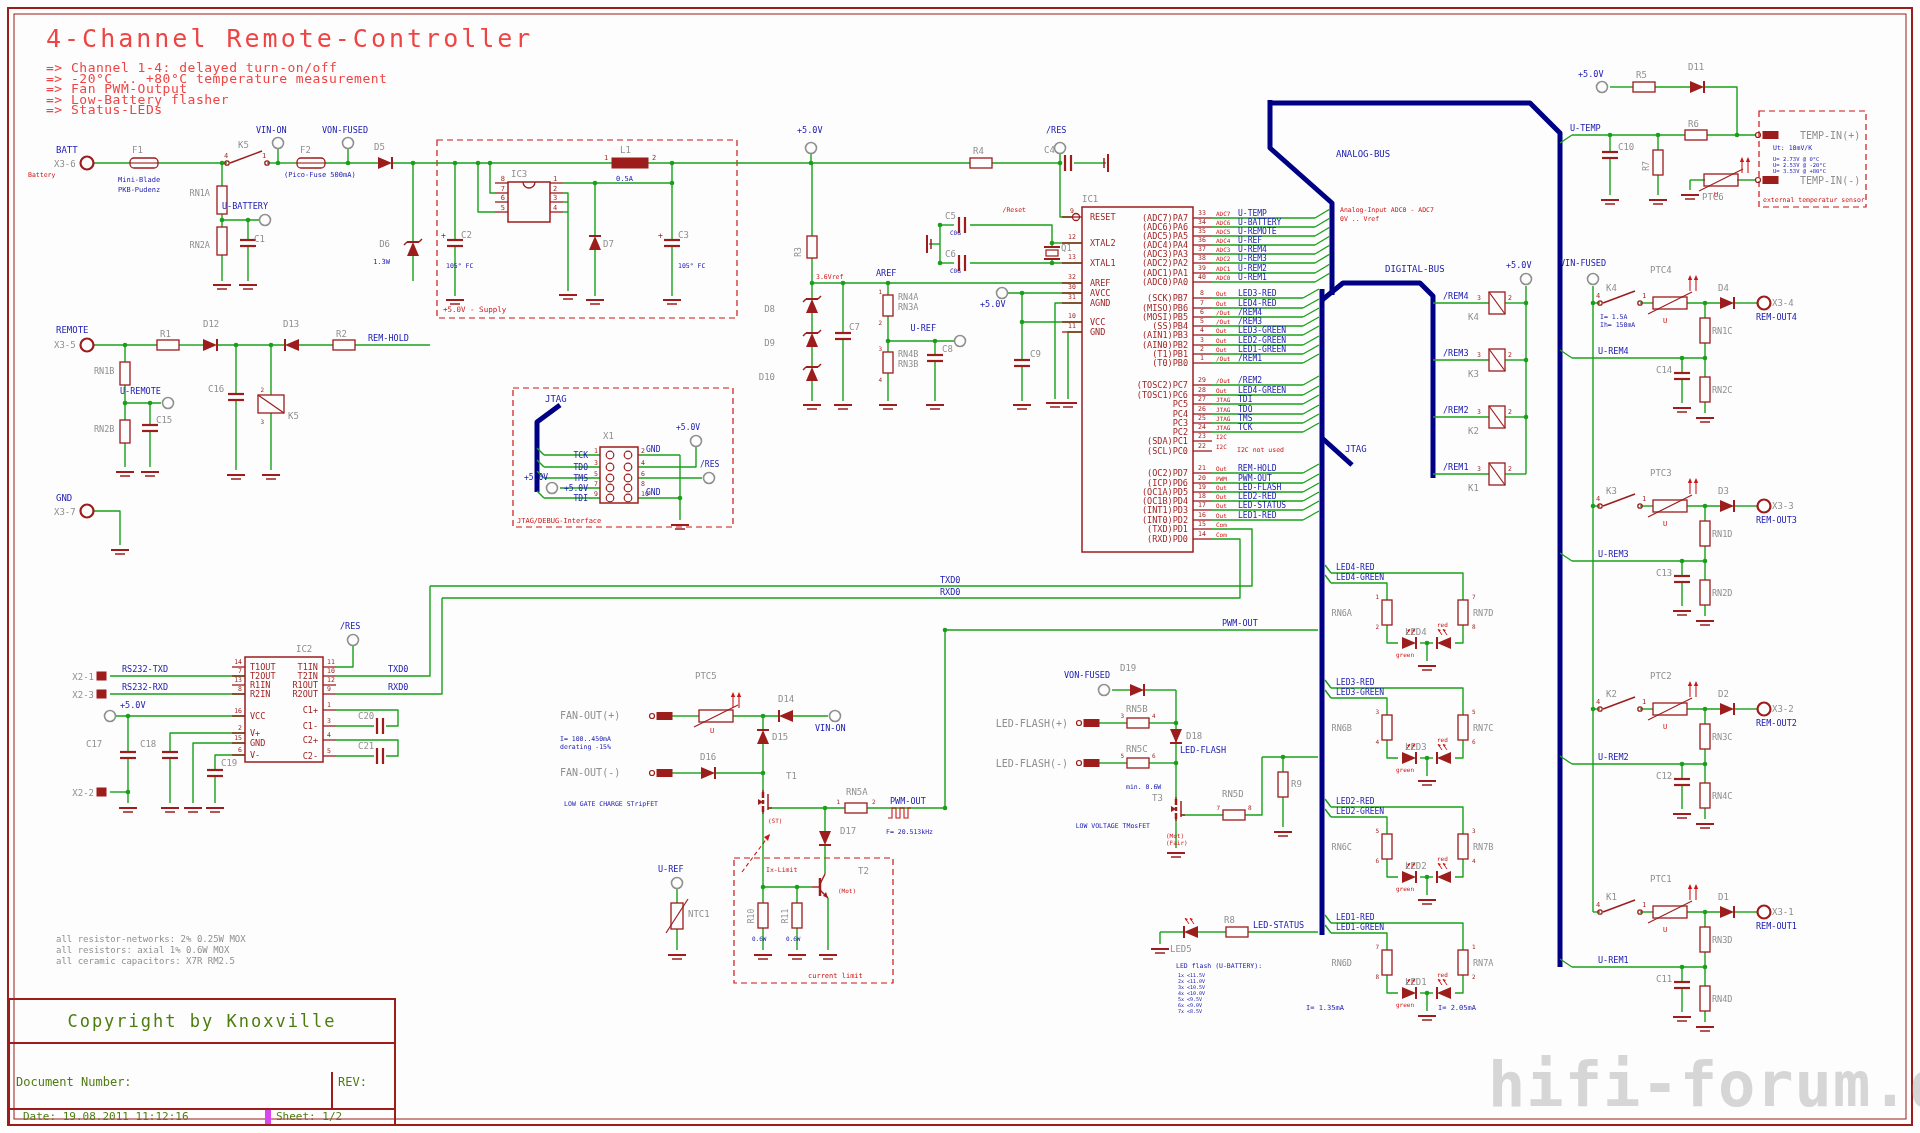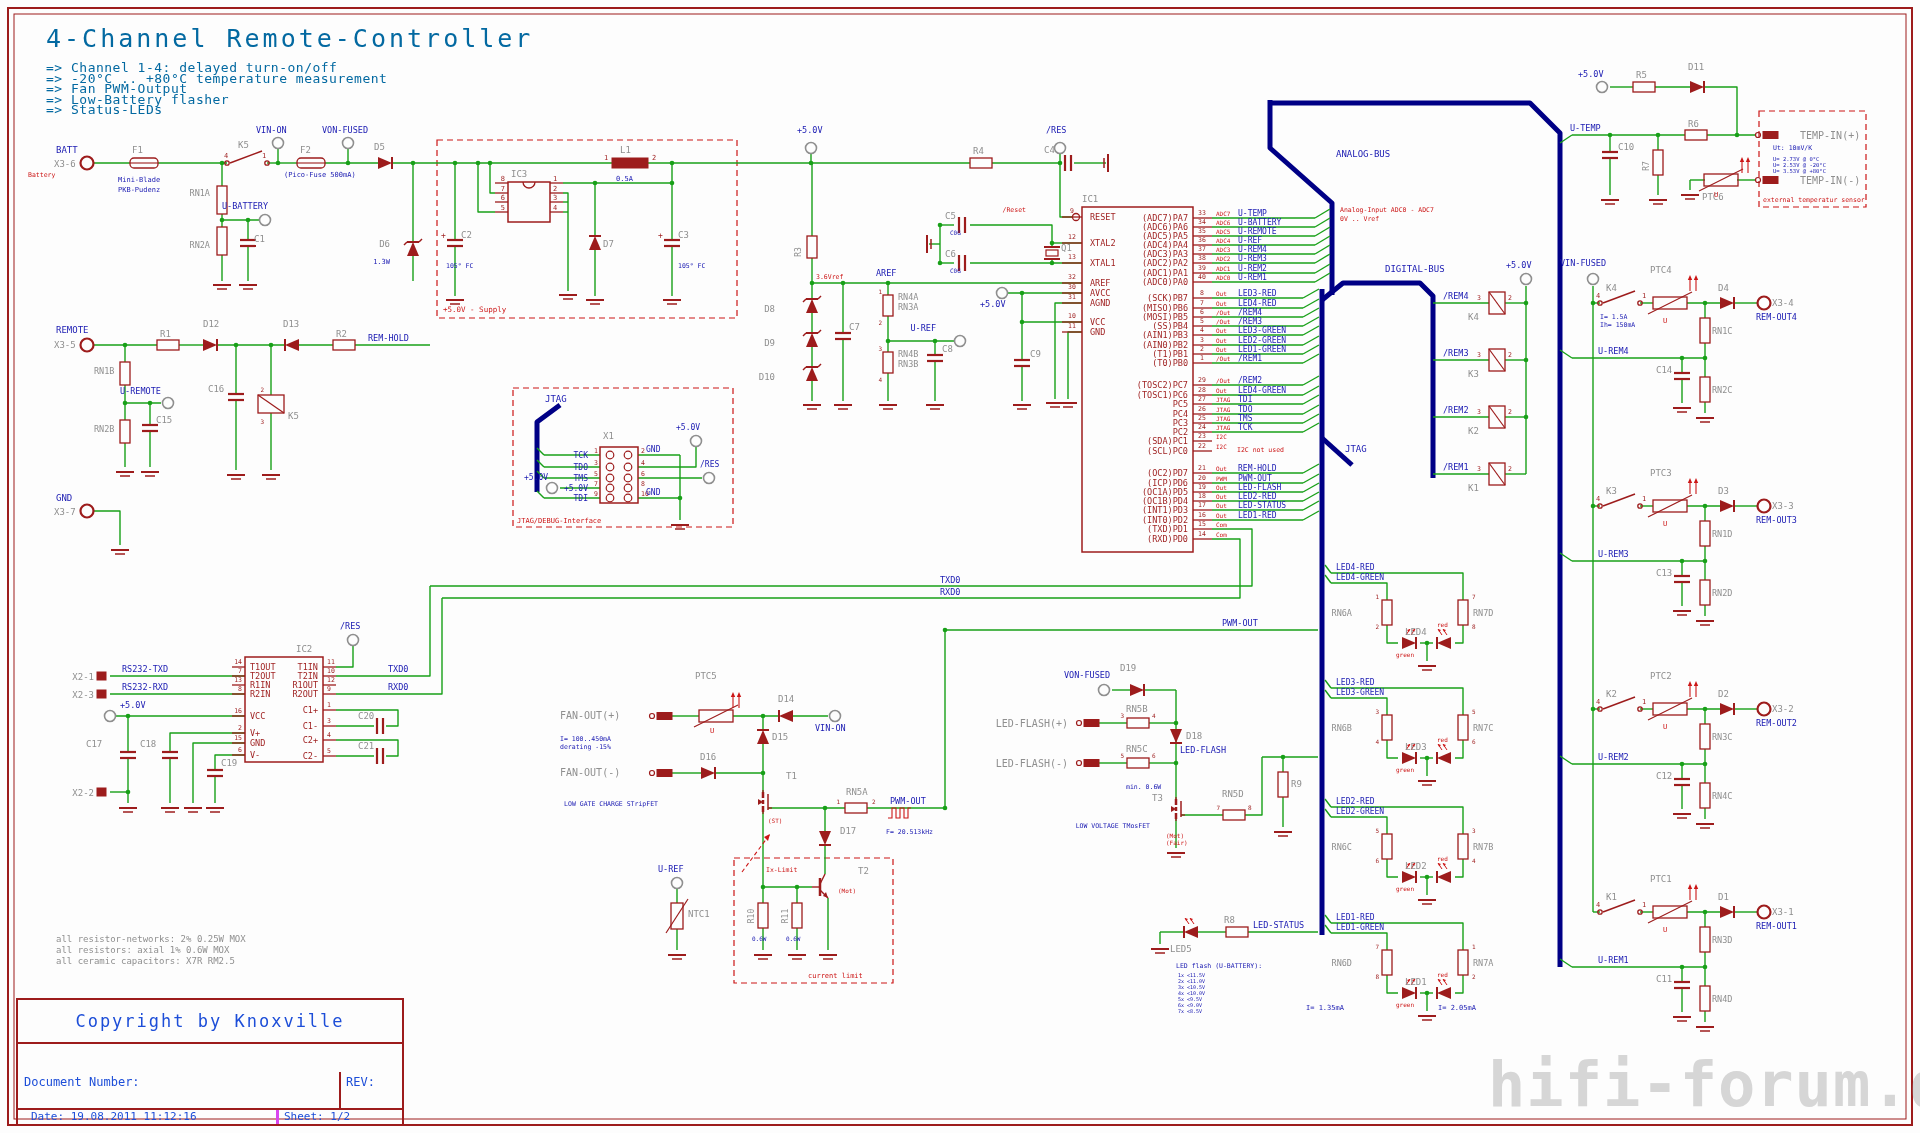--- a/index.html
+++ b/index.html
@@ -1,35 +1,35 @@
 <!DOCTYPE html>
 <html><head>
 <meta charset="utf-8">
 <style>
   html,body{margin:0;padding:0;background:#e8e8e8;}
   #wrap{position:relative;width:1920px;height:1133px;background:#fdfdfd;overflow:hidden;
         font-family:"DejaVu Sans Mono",monospace;}
   svg{position:absolute;left:0;top:0;}
-  .hdr{position:absolute;left:46px;top:24px;color:#0369a1;z-index:3;}
+  .hdr{position:absolute;left:46px;top:24px;color:#ef4444;z-index:3;}
   .hdr .t{font-size:25px;letter-spacing:3px;margin:0 0 10px 0;font-weight:normal;}
   .hdr .n{font-size:13px;line-height:10.5px;letter-spacing:0.5px;}
-  .tb{position:absolute;left:16px;top:998px;width:384px;height:124px;border:2px solid #9d1c1c;
-      color:#1d4ed8;z-index:3;background:transparent;}
+  .tb{position:absolute;left:8px;top:998px;width:384px;height:124px;border:2px solid #9d1c1c;
+      color:#4d7c0f;z-index:3;background:transparent;}
   .tb .r1{position:absolute;top:0;left:0;right:0;height:42px;border-bottom:2px solid #9d1c1c;
       display:flex;align-items:center;justify-content:center;font-size:17px;letter-spacing:2px;}
   .tb .r2{position:absolute;top:44px;left:0;right:0;height:26px;border-bottom:2px solid #9d1c1c;
       display:flex;align-items:center;font-size:11.5px;padding-left:6px;box-sizing:border-box;}
   .tb .r2 b{font-weight:normal;margin-right:10px;}
   .tb .r3{position:absolute;top:72px;left:0;right:0;height:36px;border-bottom:2px solid #9d1c1c;
       display:flex;font-size:12px;}
   .tb .r3 .doc{flex:1;padding:3px 0 0 6px;}
   .tb .r3 .rev{width:56px;border-left:2px solid #9d1c1c;padding:3px 0 0 5px;}
   .tb .r4{position:absolute;top:110px;left:0;right:0;bottom:0;display:flex;font-size:11px;}
   .tb .r4 .dt{flex:1;padding-left:13px;}
-  .tb .r4 .sh{width:118px;border-left:3px solid #d946ef;padding-left:5px;}
+  .tb .r4 .sh{width:118px;border-left:6px solid #d946ef;padding-left:5px;}
   .wm{position:absolute;left:1488px;top:1048px;font-size:62px;font-weight:bold;
       color:rgba(150,150,150,0.38);letter-spacing:1px;z-index:4;white-space:nowrap;}
 </style>
 </head>
 <body>
 
 <div id="wrap">
   <svg id="schem" width="1920" height="1133" viewBox="0 0 1920 1133">
       <rect x="8" y="8" width="1904" height="1117" stroke="#9d1c1c" stroke-width="2" fill="none" rx="0"></rect>
       <rect x="14" y="14" width="1892" height="1105" stroke="#9d1c1c" stroke-width="1" fill="none" rx="0"></rect>

